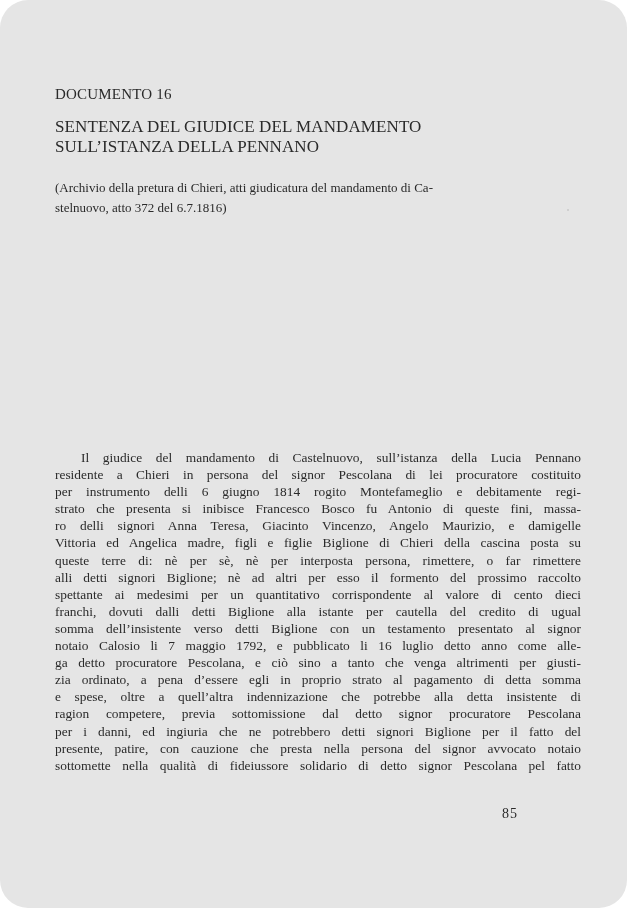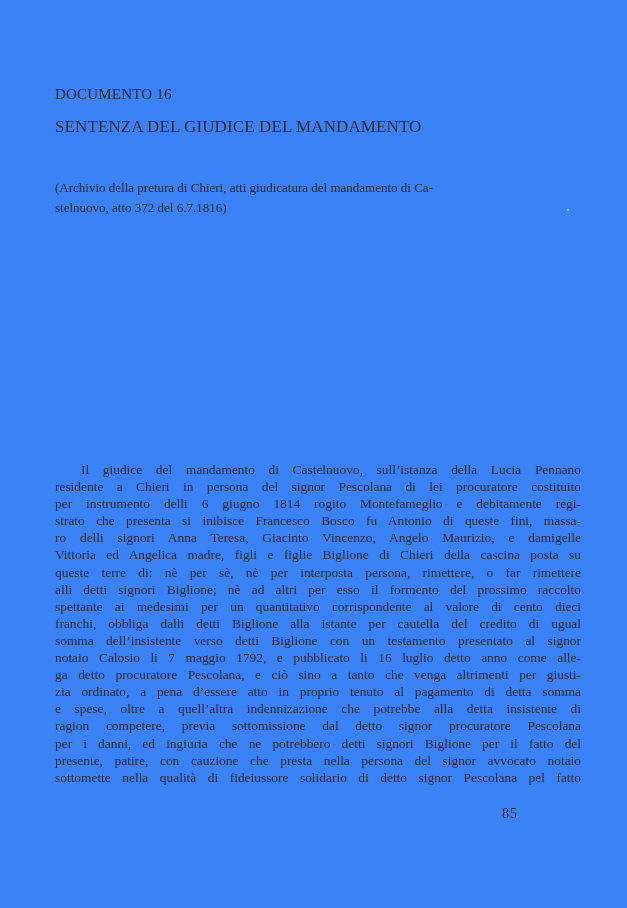--- a/index.html
+++ b/index.html
@@ -1,62 +1,63 @@
 <!DOCTYPE html>
 <html><head>
 <meta charset="utf-8">
 <style>
   html, body { margin:0; padding:0; background:#ffffff; }
   body { width:627px; height:908px; position:relative; overflow:hidden;
          font-family:"Liberation Serif","DejaVu Serif",serif; color:#2a2a2a; }
-  .page { position:absolute; left:0; top:0; width:627px; height:908px; background:#3b82f6; }
+  .page { position:absolute; left:0; top:0; width:627px; height:908px; background:#e5e5e5;border-radius:28px; }
   .doc-label { position:absolute; left:55px; top:86px; font-size:15px; letter-spacing:0.2px; }
   .title { position:absolute; left:55px; top:117px; font-size:17px; line-height:20px; letter-spacing:0.1px; }
   .title div { white-space:nowrap; }
   .source { position:absolute; left:55px; top:178px; width:526px; font-size:13px; line-height:20px;
             text-align:justify; }
   .source div { white-space:nowrap; }
   .body { position:absolute; left:55px; top:449px; width:526px; font-size:13.4px; line-height:17.1px; }
   .line { white-space:nowrap; text-align:justify; text-align-last:justify; height:17.1px; }
-  .line.first { text-indent:26px;margin-top:12px; }
+  .line.first { text-indent:26px; }
   .page-number { position:absolute; left:502px; top:806px; font-size:14px; letter-spacing:1px; }
   .speck { position:absolute; left:567px; top:209px; width:2px; height:2px; background:#c8c8c8; border-radius:1px; }
 </style>
 </head>
 <body>
 
 <div class="page">
   <div class="doc-label">DOCUMENTO 16</div>
 
   <div class="title">
     <div>SENTENZA DEL GIUDICE DEL MANDAMENTO</div>
+    <div>SULL’ISTANZA DELLA PENNANO</div>
   </div>
 
   <div class="source">
     <div>(Archivio della pretura di Chieri, atti giudicatura del mandamento di Ca-</div>
     <div>stelnuovo, atto 372 del 6.7.1816)</div>
   </div>
 
   <div class="speck"></div>
 
   <div class="body" id="body">
       <div class="line first">Il giudice del mandamento di Castelnuovo, sull’istanza della Lucia Pennano</div>
       <div class="line">residente a Chieri in persona del signor Pescolana di lei procuratore costituito</div>
       <div class="line">per instrumento delli 6 giugno 1814 rogito Montefameglio e debitamente regi-</div>
       <div class="line">strato che presenta si inibisce Francesco Bosco fu Antonio di queste fini, massa-</div>
       <div class="line">ro delli signori Anna Teresa, Giacinto Vincenzo, Angelo Maurizio, e damigelle</div>
       <div class="line">Vittoria ed Angelica madre, figli e figlie Biglione di Chieri della cascina posta su</div>
       <div class="line">queste terre di: nè per sè, nè per interposta persona, rimettere, o far rimettere</div>
       <div class="line">alli detti signori Biglione; nè ad altri per esso il formento del prossimo raccolto</div>
       <div class="line">spettante ai medesimi per un quantitativo corrispondente al valore di cento dieci</div>
-      <div class="line">franchi, obbliga dalli detti Biglione alla istante per cautella del credito di ugual</div>
+      <div class="line">franchi, dovuti dalli detti Biglione alla istante per cautella del credito di ugual</div>
       <div class="line">somma dell’insistente verso detti Biglione con un testamento presentato al signor</div>
       <div class="line">notaio Calosio li 7 maggio 1792, e pubblicato li 16 luglio detto anno come alle-</div>
       <div class="line">ga detto procuratore Pescolana, e ciò sino a tanto che venga altrimenti per giusti-</div>
-      <div class="line">zia ordinato, a pena d’essere atto in proprio tenuto al pagamento di detta somma</div>
+      <div class="line">zia ordinato, a pena d’essere egli in proprio strato al pagamento di detta somma</div>
       <div class="line">e spese, oltre a quell’altra indennizazione che potrebbe alla detta insistente di</div>
       <div class="line">ragion competere, previa sottomissione dal detto signor procuratore Pescolana</div>
       <div class="line">per i danni, ed ingiuria che ne potrebbero detti signori Biglione per il fatto del</div>
       <div class="line">presente, patire, con cauzione che presta nella persona del signor avvocato notaio</div>
       <div class="line">sottomette nella qualità di fideiussore solidario di detto signor Pescolana pel fatto</div>
     </div>
 
   <div class="page-number">85</div>
 </div>
 

